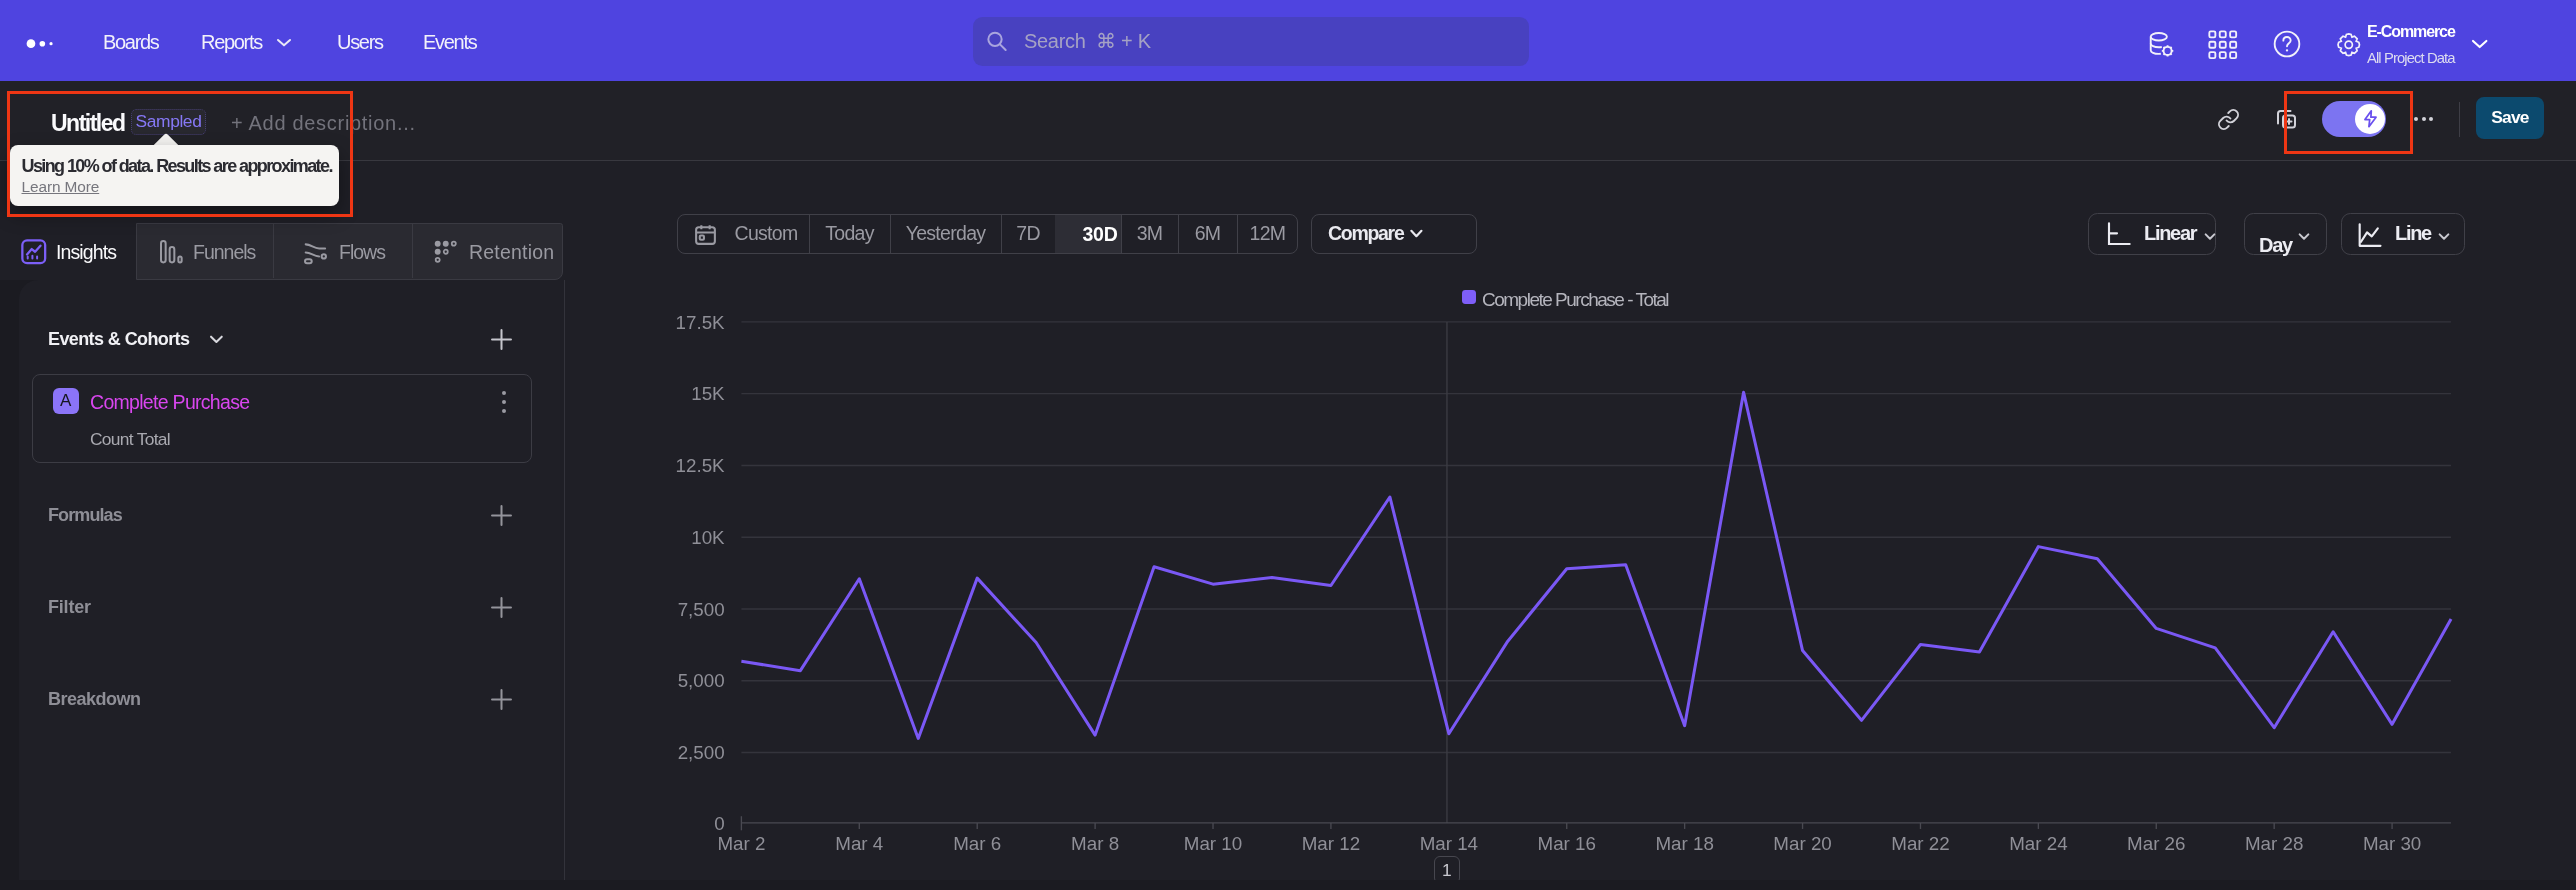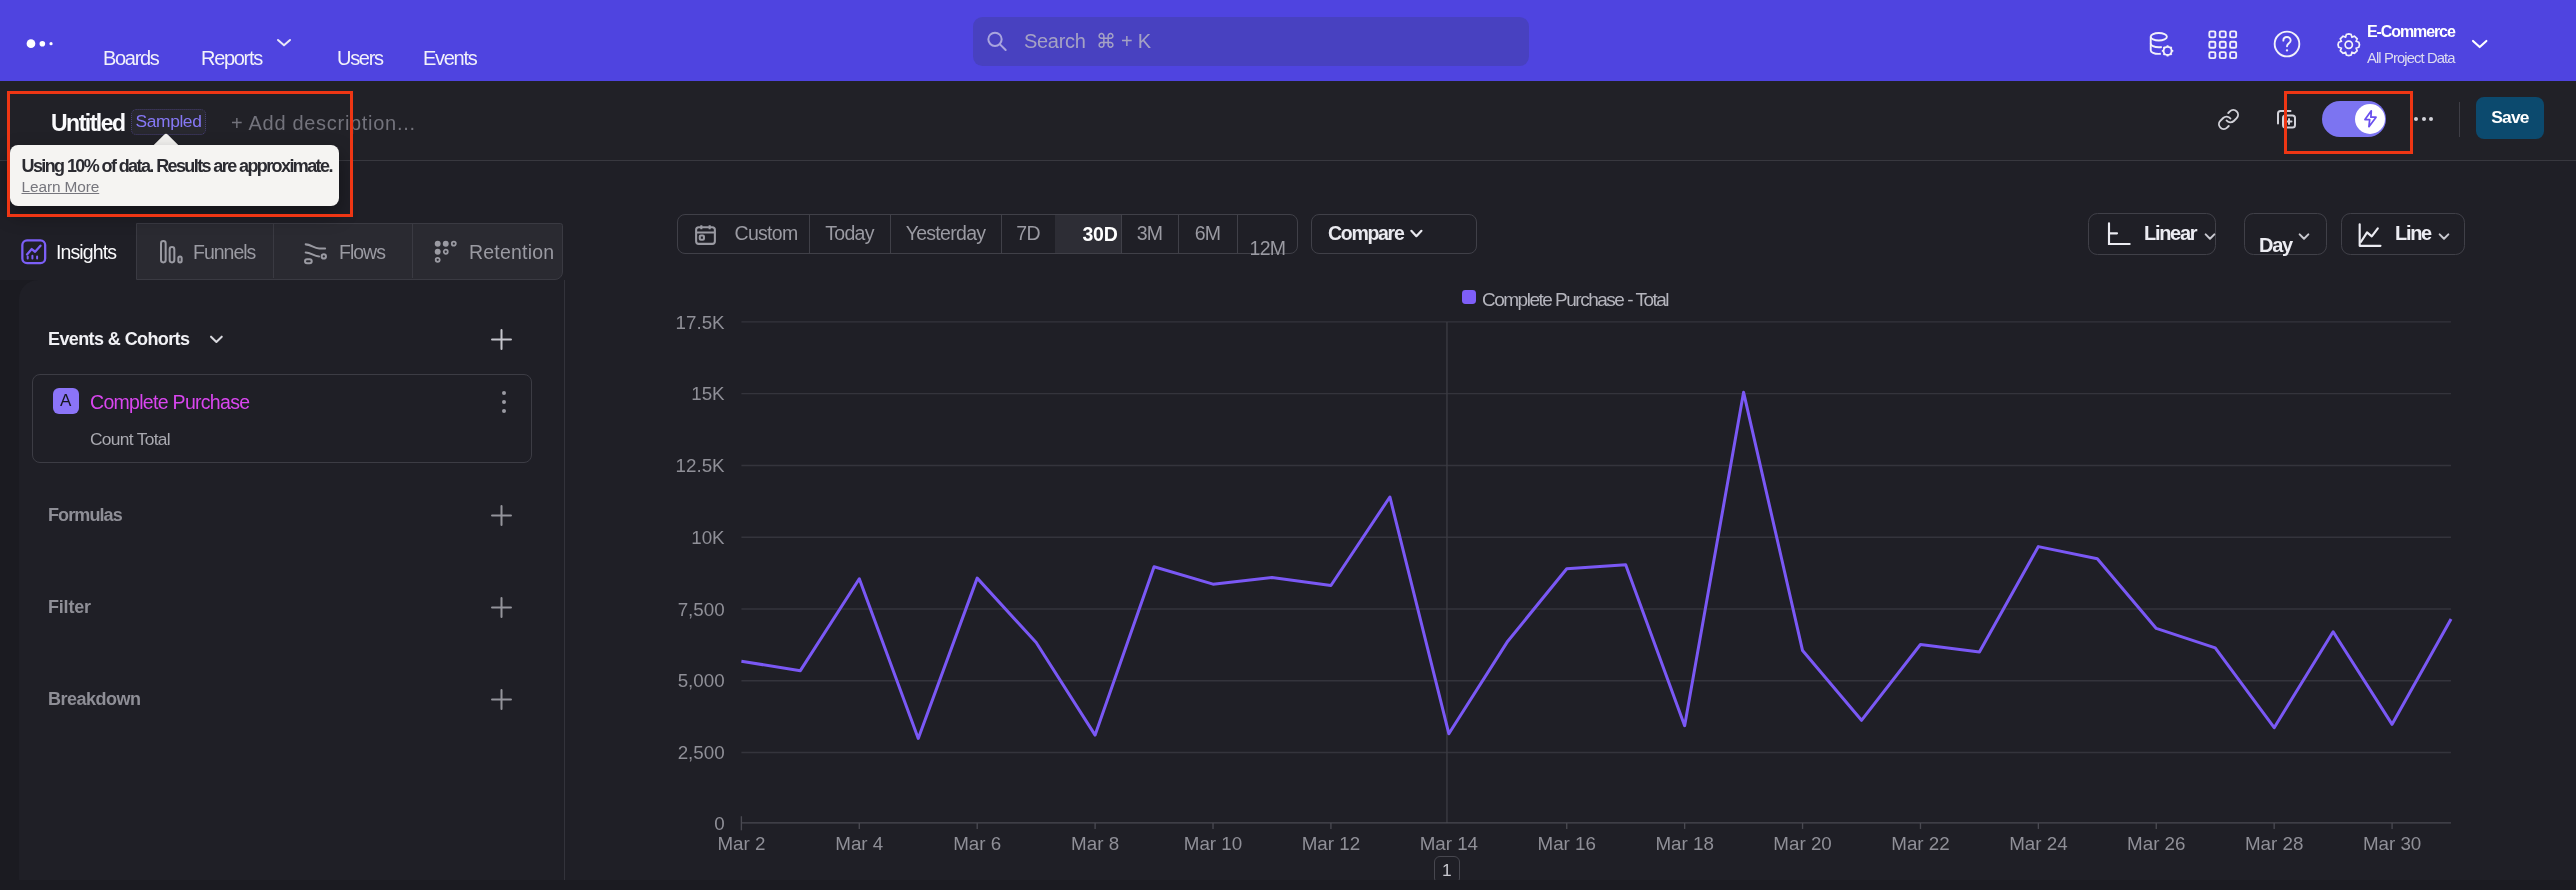--- a/index.html
+++ b/index.html
@@ -1,20 +1,20 @@
 <!DOCTYPE html>
 <html style="font-size:10.7px"><head>
 <meta charset="utf-8">
 <style>
   * { margin:0; padding:0; box-sizing:border-box; }
   html,body { width:2576px; height:890px; background:#1f1f26; overflow:hidden;
     font-family:"Liberation Sans", sans-serif; }
   .abs { position:absolute; }
   #nav { position:absolute; left:0; top:0; width:2576px; height:81px; background:#4f44e0; }
-  .navitem { position:absolute; top:16px; height:81px; line-height:85px; color:#f2f1fa; font-size:20px; letter-spacing:-1.3px; }
+  .navitem { position:absolute; top:0; height:81px; line-height:85px; color:#f2f1fa; font-size:20px; letter-spacing:-1.3px; }
   #hdr { position:absolute; left:0; top:81px; width:2576px; height:80px; background:#212127; border-bottom:1.3px solid #38383f; }
   .btn { position:absolute; border:1.3px solid #404048; border-radius:8px; }
   .seg { position:absolute; top:214px; height:40px; line-height:39px; color:#9a9aa2; font-size:19.5px; text-align:center; letter-spacing:-0.7px; }
   .segdiv { position:absolute; top:215px; width:1.3px; height:38px; background:#404048; }
   svg text { font-family:"Liberation Sans", sans-serif; }
 </style>
 </head>
 <body>
 
 <div id="nav">
@@ -183,21 +183,21 @@
 <div class="segdiv" style="left:890px;"></div>
 <div class="seg" style="left:890px;width:111px;">Yesterday</div>
 <div class="segdiv" style="left:1001px;"></div>
 <div class="seg" style="left:1001px;width:54px;">7D</div>
 <div class="seg" style="left:1055px;top:215px;width:66px;height:38px;line-height:38px;background:#2d2d35;color:#ffffff;font-weight:bold;letter-spacing:-0.3px;padding-left:24px;">30D</div>
 <div class="segdiv" style="left:1121px;"></div>
 <div class="seg" style="left:1121px;width:57px;">3M</div>
 <div class="segdiv" style="left:1178px;"></div>
 <div class="seg" style="left:1178px;width:59px;">6M</div>
 <div class="segdiv" style="left:1237px;"></div>
-<div class="seg" style="left:1237px;width:61px;margin-top:15px;">12M</div>
+<div class="seg" style="left:1237px;width:61px;">12M</div>
 
 <div class="btn" style="left:1311px;top:214px;width:166px;height:40px;"></div>
 <div class="abs" style="left:1328px;top:214px;height:40px;line-height:39px;color:#e9e9ef;font-size:19.5px;font-weight:bold;letter-spacing:-1.3px;">Compare</div>
 <svg class="abs" style="left:1409px;top:229px" width="14.8" height="9.4" viewBox="0 0 20 13">
     <path d="M3 2.5 L10 10 L17 2.5" stroke="#e9e9ef" stroke-width="3" fill="none" stroke-linecap="round" stroke-linejoin="round"></path>
   </svg>
 
 <div class="btn" style="left:2088px;top:213px;width:128px;height:42px;border-radius:9.4px;"></div>
 <svg class="abs" style="left:2107px;top:222px" width="24" height="24" viewBox="0 0 36 36" fill="none" stroke="#ececf2" stroke-width="3.2" stroke-linecap="round">
   <path d="M3 2 V33 H34"></path>

